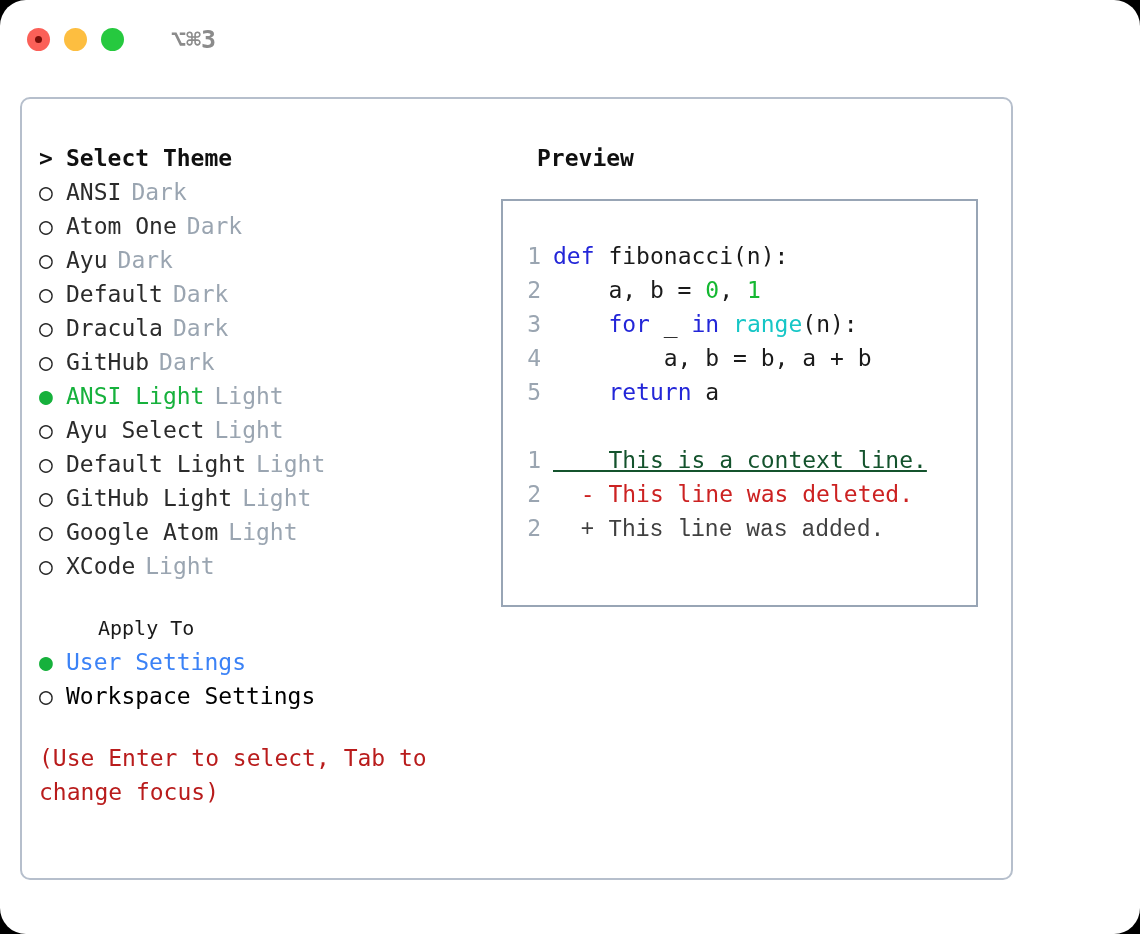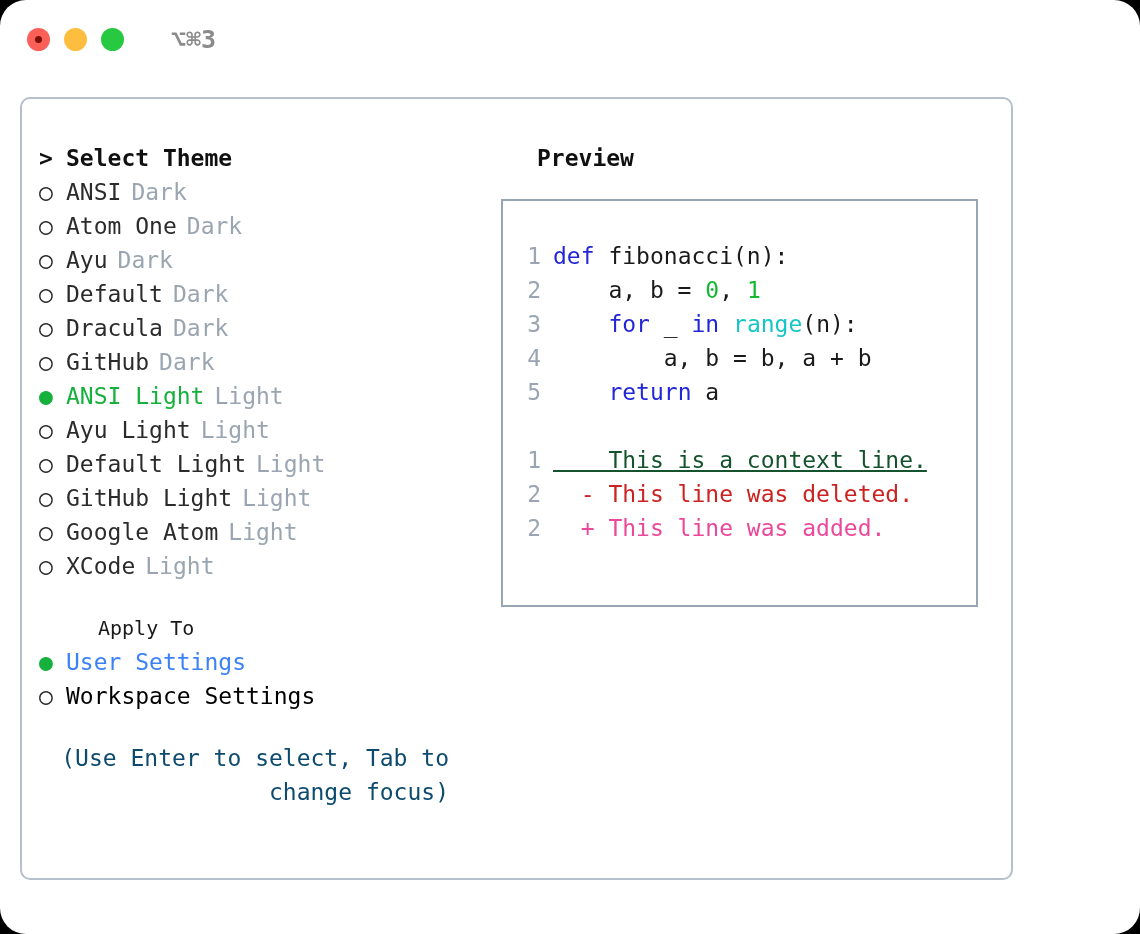--- a/index.html
+++ b/index.html
@@ -118,25 +118,24 @@
     color: #1a1a1a;
     font-size: 20px;
     margin-left: 32px;
   }
   .opt-label { color: #000000; }
   .opt-label.selected { color: #3b82f6; }
   .spacer-md { height: 28px; }
   #hint {
     margin-top: 28px;
     font-size: 23px;
-    color: #0c4a6e;
+    color: #b91c1c;
     line-height: 34px;
     width: 410px;
     white-space: pre-wrap;
-    text-align: right;
   }
 
   
   #right-col {
     position: absolute;
     left: 479px;
     top: 42px;
     width: 490px;
   }
   #preview-title {
@@ -174,21 +173,21 @@
     color: #9aa5b1;
     margin-right: 12px;
   }
   .kw  { color: #2326d8; }
   .fn  { color: #16c6c6; }
   .num { color: #15b832; }
   .id  { color: #1a1a1a; }
   .diff-block { margin-top: 34px; }
   .d-ctx { color: #14532d; text-decoration: underline; }
   .d-del { color: #cc2222; }
-  .d-add { color: #ec4899; }
+  .d-add { color: #404040; font-family: Liberation Mono, monospace; }
 </style>
 </head>
 <body>
 
 <div id="screen">
 
   <div id="titlebar">
     <div class="traffic-lights">
       <span class="light red"></span>
       <span class="light yellow"></span>
@@ -207,21 +206,21 @@
       </div>
 
       <div id="theme-items">
           <div class="row"><span class="marker">○</span><span class="theme-name">ANSI</span><span class="theme-kind">Dark</span></div>
           <div class="row"><span class="marker">○</span><span class="theme-name">Atom One</span><span class="theme-kind">Dark</span></div>
           <div class="row"><span class="marker">○</span><span class="theme-name">Ayu</span><span class="theme-kind">Dark</span></div>
           <div class="row"><span class="marker">○</span><span class="theme-name">Default</span><span class="theme-kind">Dark</span></div>
           <div class="row"><span class="marker">○</span><span class="theme-name">Dracula</span><span class="theme-kind">Dark</span></div>
           <div class="row"><span class="marker">○</span><span class="theme-name">GitHub</span><span class="theme-kind">Dark</span></div>
           <div class="row"><span class="marker sel">●</span><span class="theme-name selected">ANSI Light</span><span class="theme-kind">Light</span></div>
-          <div class="row"><span class="marker">○</span><span class="theme-name">Ayu Light</span><span class="theme-kind">Light</span></div>
+          <div class="row"><span class="marker">○</span><span class="theme-name">Ayu Select</span><span class="theme-kind">Light</span></div>
           <div class="row"><span class="marker">○</span><span class="theme-name">Default Light</span><span class="theme-kind">Light</span></div>
           <div class="row"><span class="marker">○</span><span class="theme-name">GitHub Light</span><span class="theme-kind">Light</span></div>
           <div class="row"><span class="marker">○</span><span class="theme-name">Google Atom</span><span class="theme-kind">Light</span></div>
           <div class="row"><span class="marker">○</span><span class="theme-name">XCode</span><span class="theme-kind">Light</span></div>
         </div>
 
       <div class="spacer-md"></div>
 
       <div class="row">
         <span class="marker"></span>

